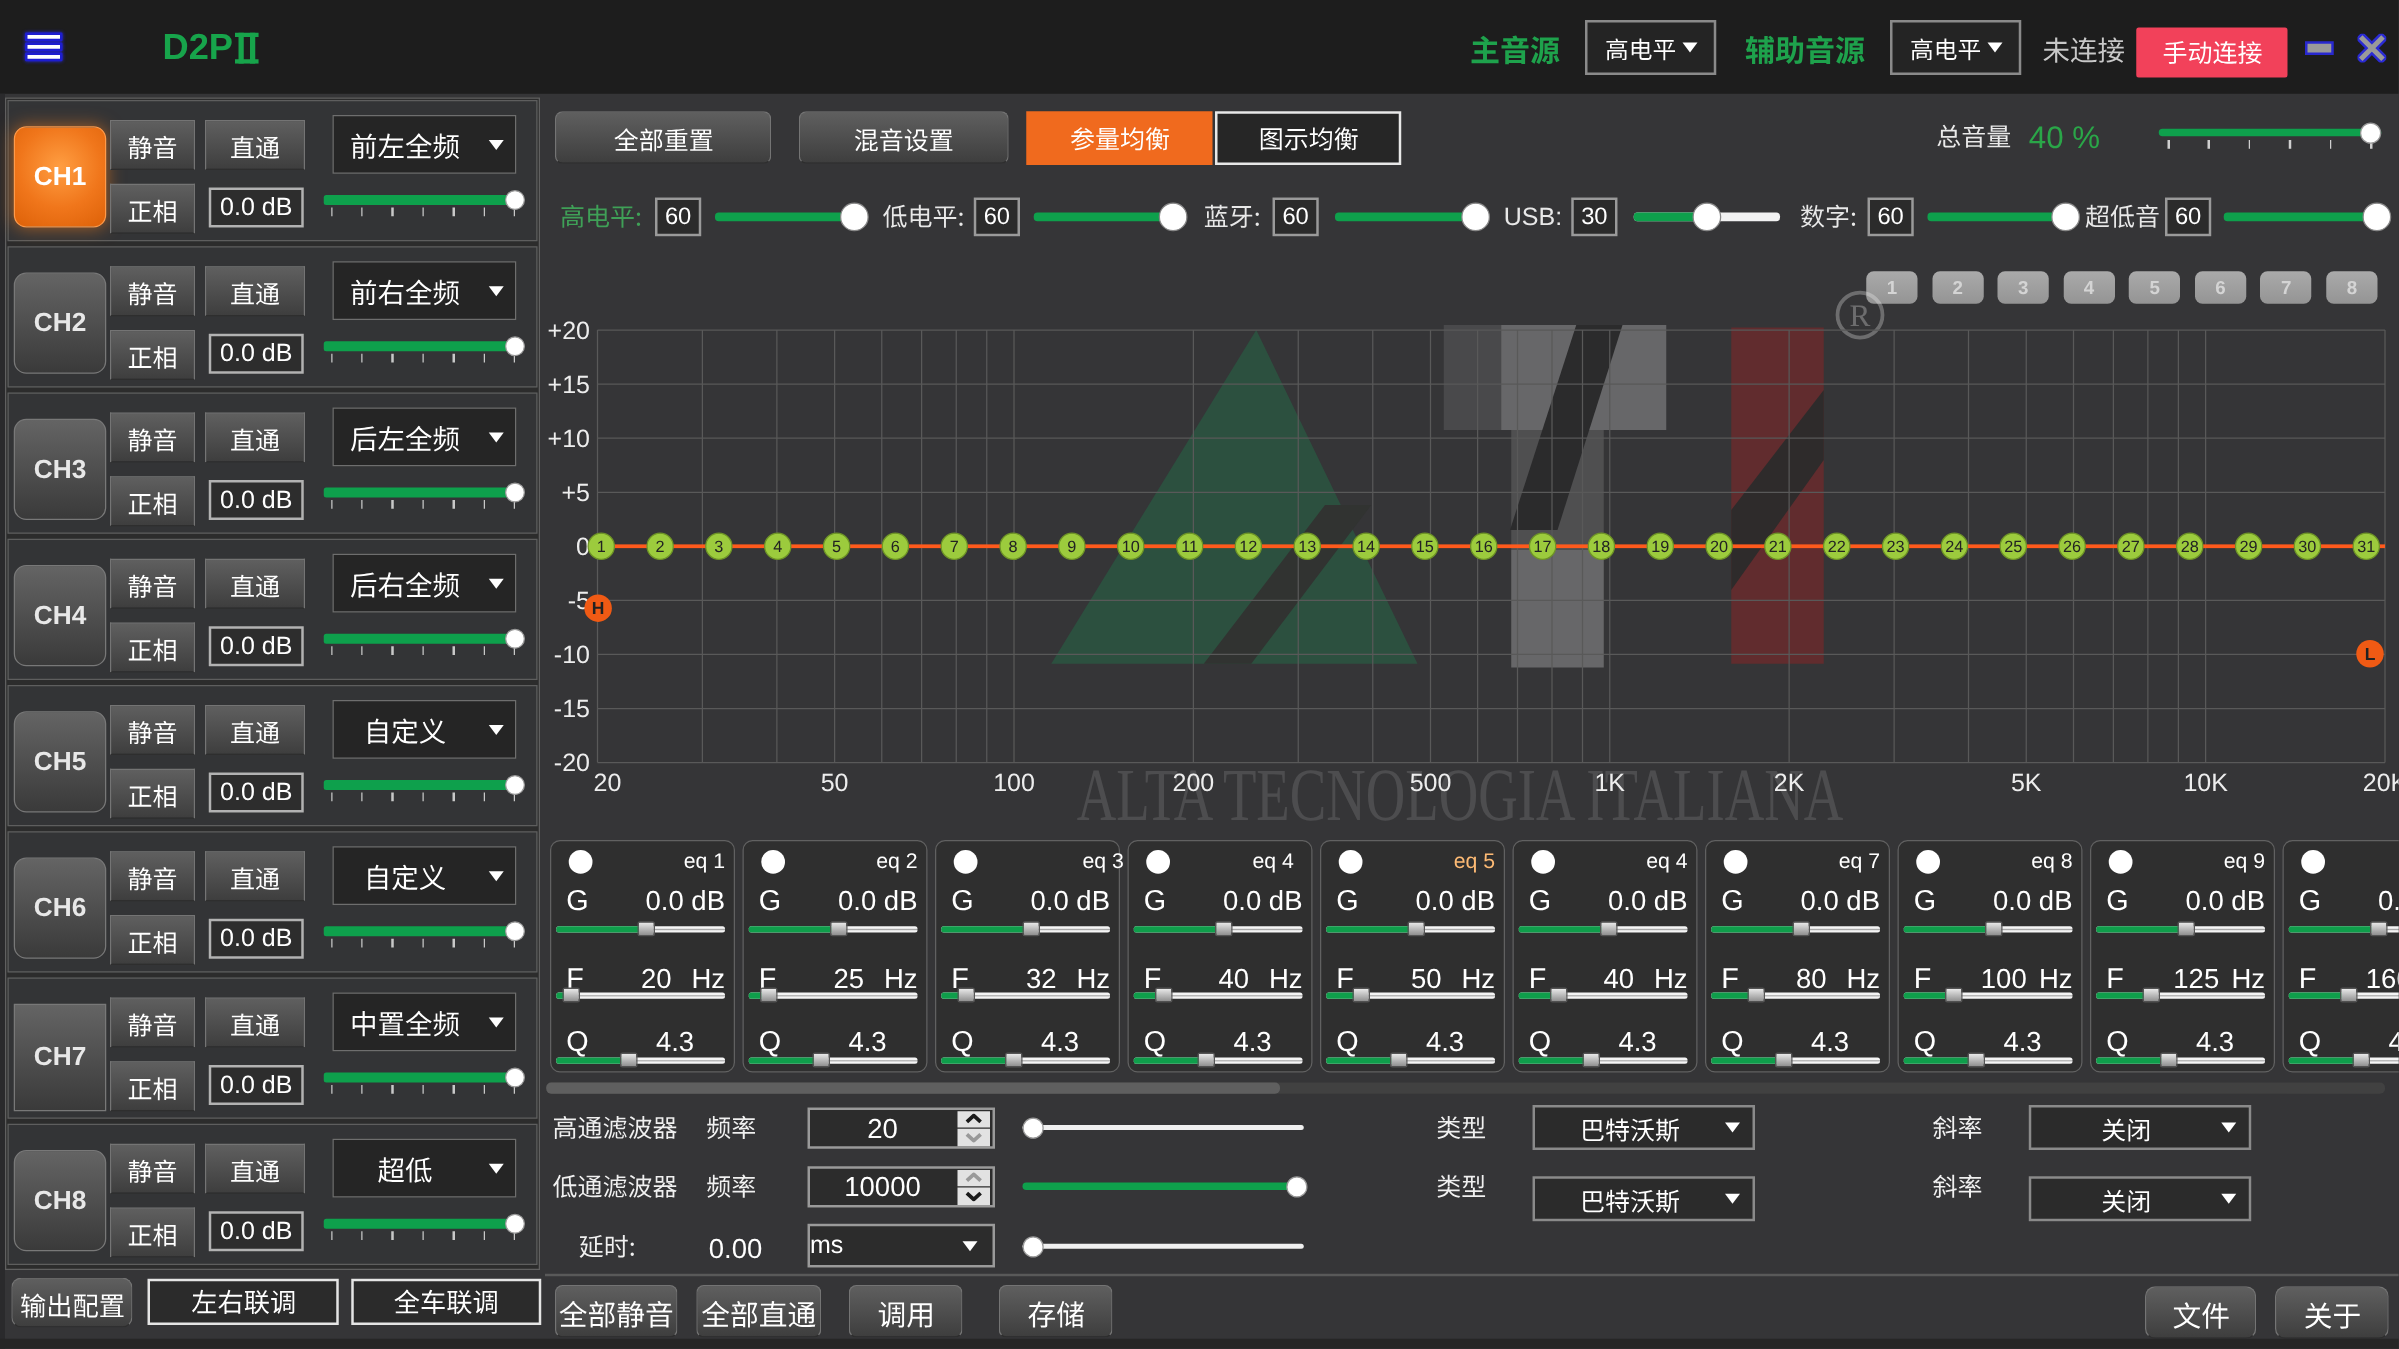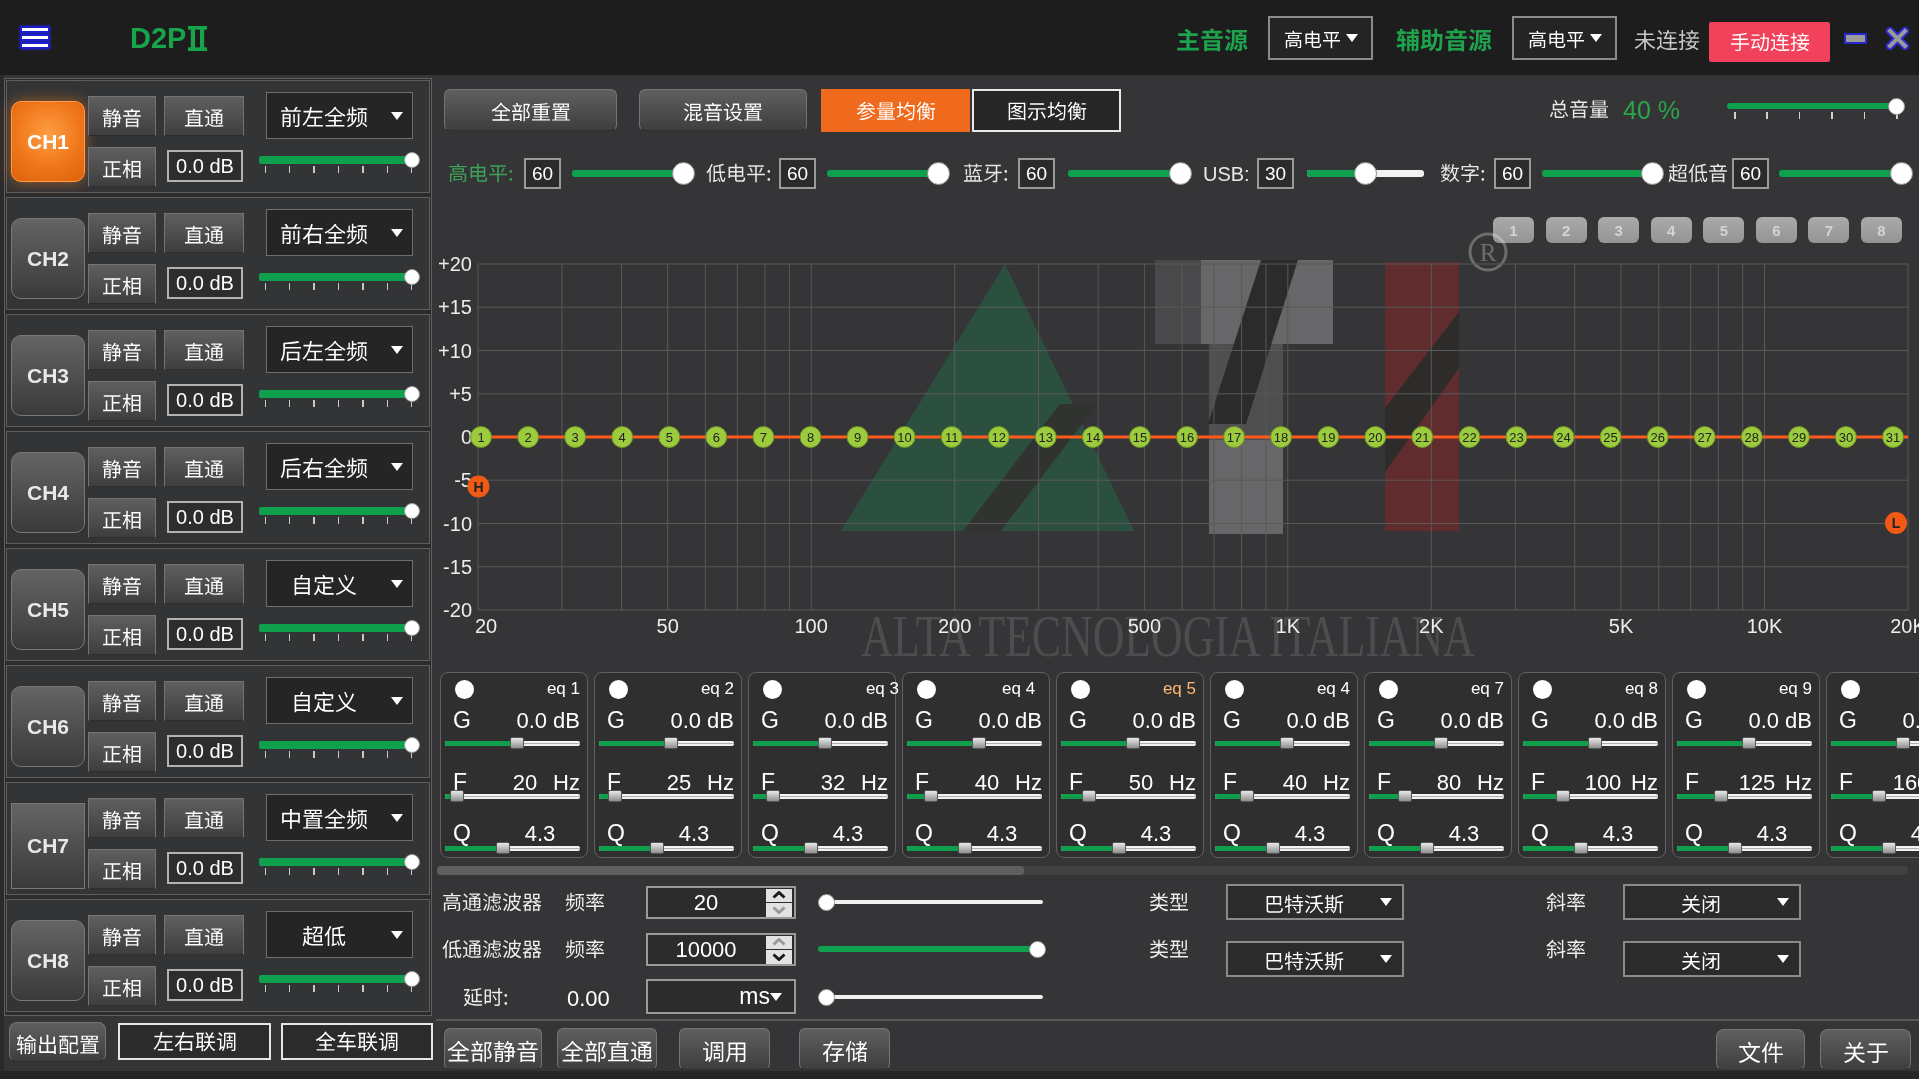--- a/index.html
+++ b/index.html
@@ -1159,21 +1159,21 @@
     </div>
     <svg class="" style="position:absolute;left:463.0px;top:987.0px;width:45.6px;height:20.0px;color:#f0f0f0;" viewBox="0 -880 2278 1000" preserveAspectRatio="xMidYMid meet">
       <g transform="scale(1,-1)">
         <use href="#r5EF6" x="0"></use>
         <use href="#r65F6" x="1000"></use>
         <use href="#r003A" x="2000"></use>
       </g>
     </svg>
     <div class="abs" style="left:567.0px;top:986.0px;width:60.0px;height:22.0px;color:#fff;font-size:22px;">0.00</div>
     <div class="abs" style="left:646.0px;top:979.0px;width:150.0px;height:35.0px;background:#2c2c2c;border:2px solid #9a9a9a;display:flex;align-items:center;">
-      <div style="flex:1;text-align:right;color:#fff;font-size:23px;">ms</div>
+      <div style="flex:1;text-align:left;color:#fff;font-size:20px;">ms</div>
       <span class="car" style="margin-right:12px"></span>
     </div>
     <div class="abs" style="left:818.0px;top:995.0px;width:225.0px;height:4.0px;background:#f0f0f0;border-radius:2px;"></div>
     <div class="abs" style="left:818.0px;top:989.0px;width:17.0px;height:17.0px;background:#fff;border:1px solid #999;border-radius:50%;"></div>
     <div class="abs" style="left:436.0px;top:1019.0px;width:1483.0px;height:2.0px;background:#595959;"></div>
     <div class="abs gb" style="left:444.0px;top:1028.0px;width:98.0px;height:42.0px;border-radius:6px;">
       <svg style="width:92.0px;height:23px;color:#fff;" viewBox="0 -880 4000 1000">
         <g transform="scale(1,-1)">
           <use href="#r5168" x="0"></use>
           <use href="#r90E8" x="1000"></use>

